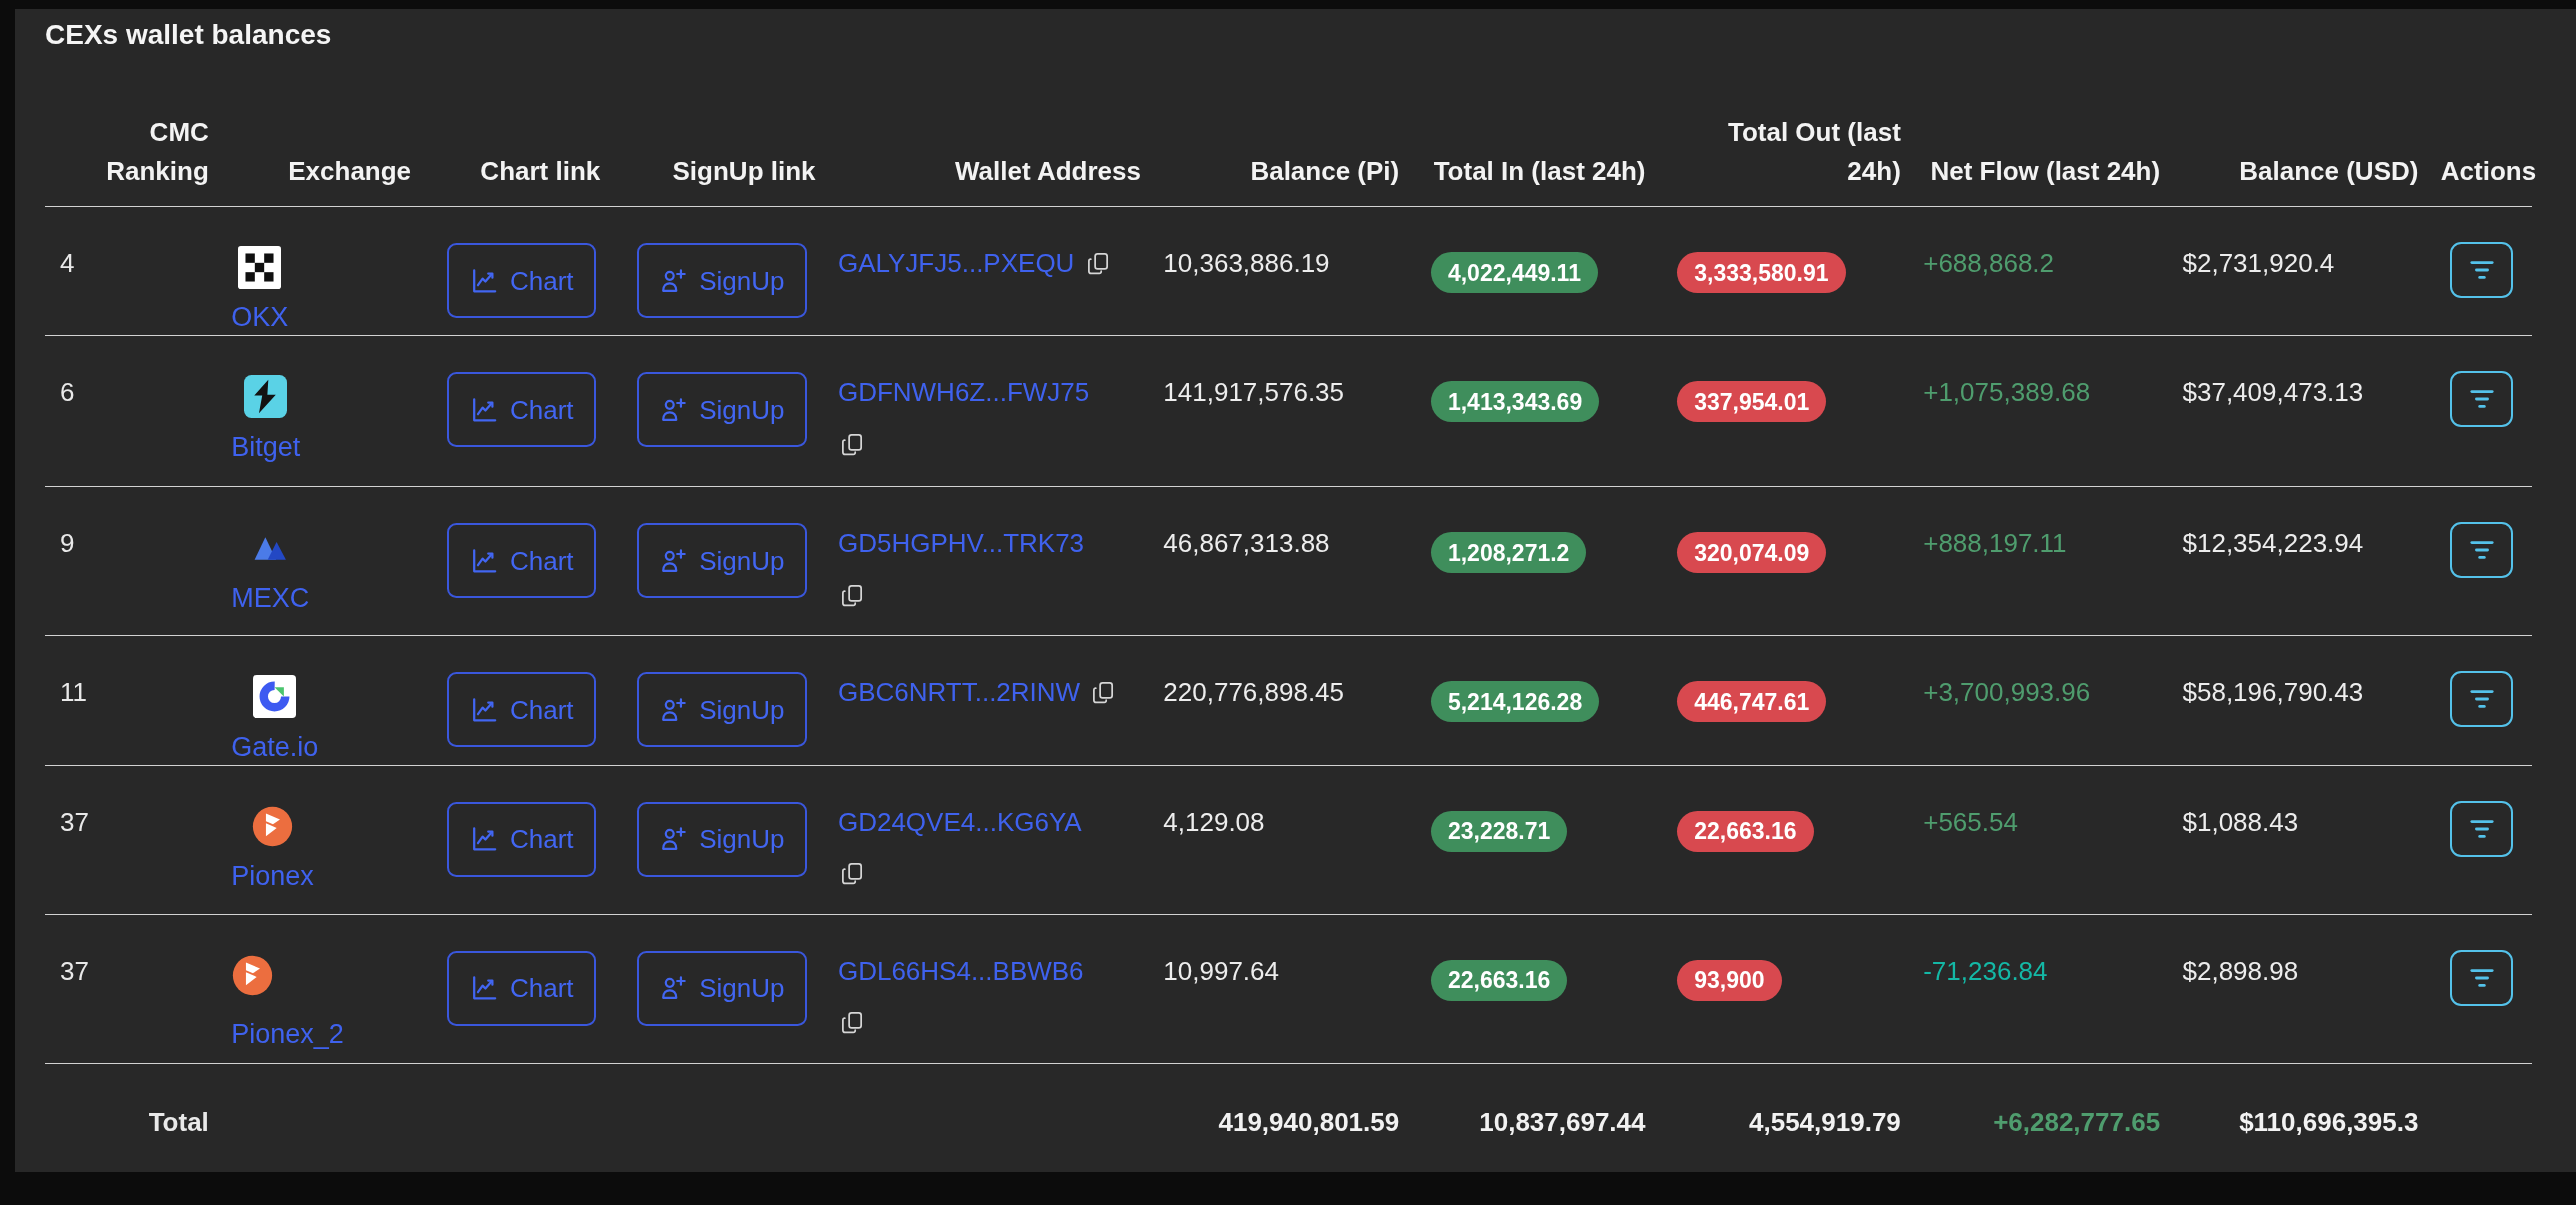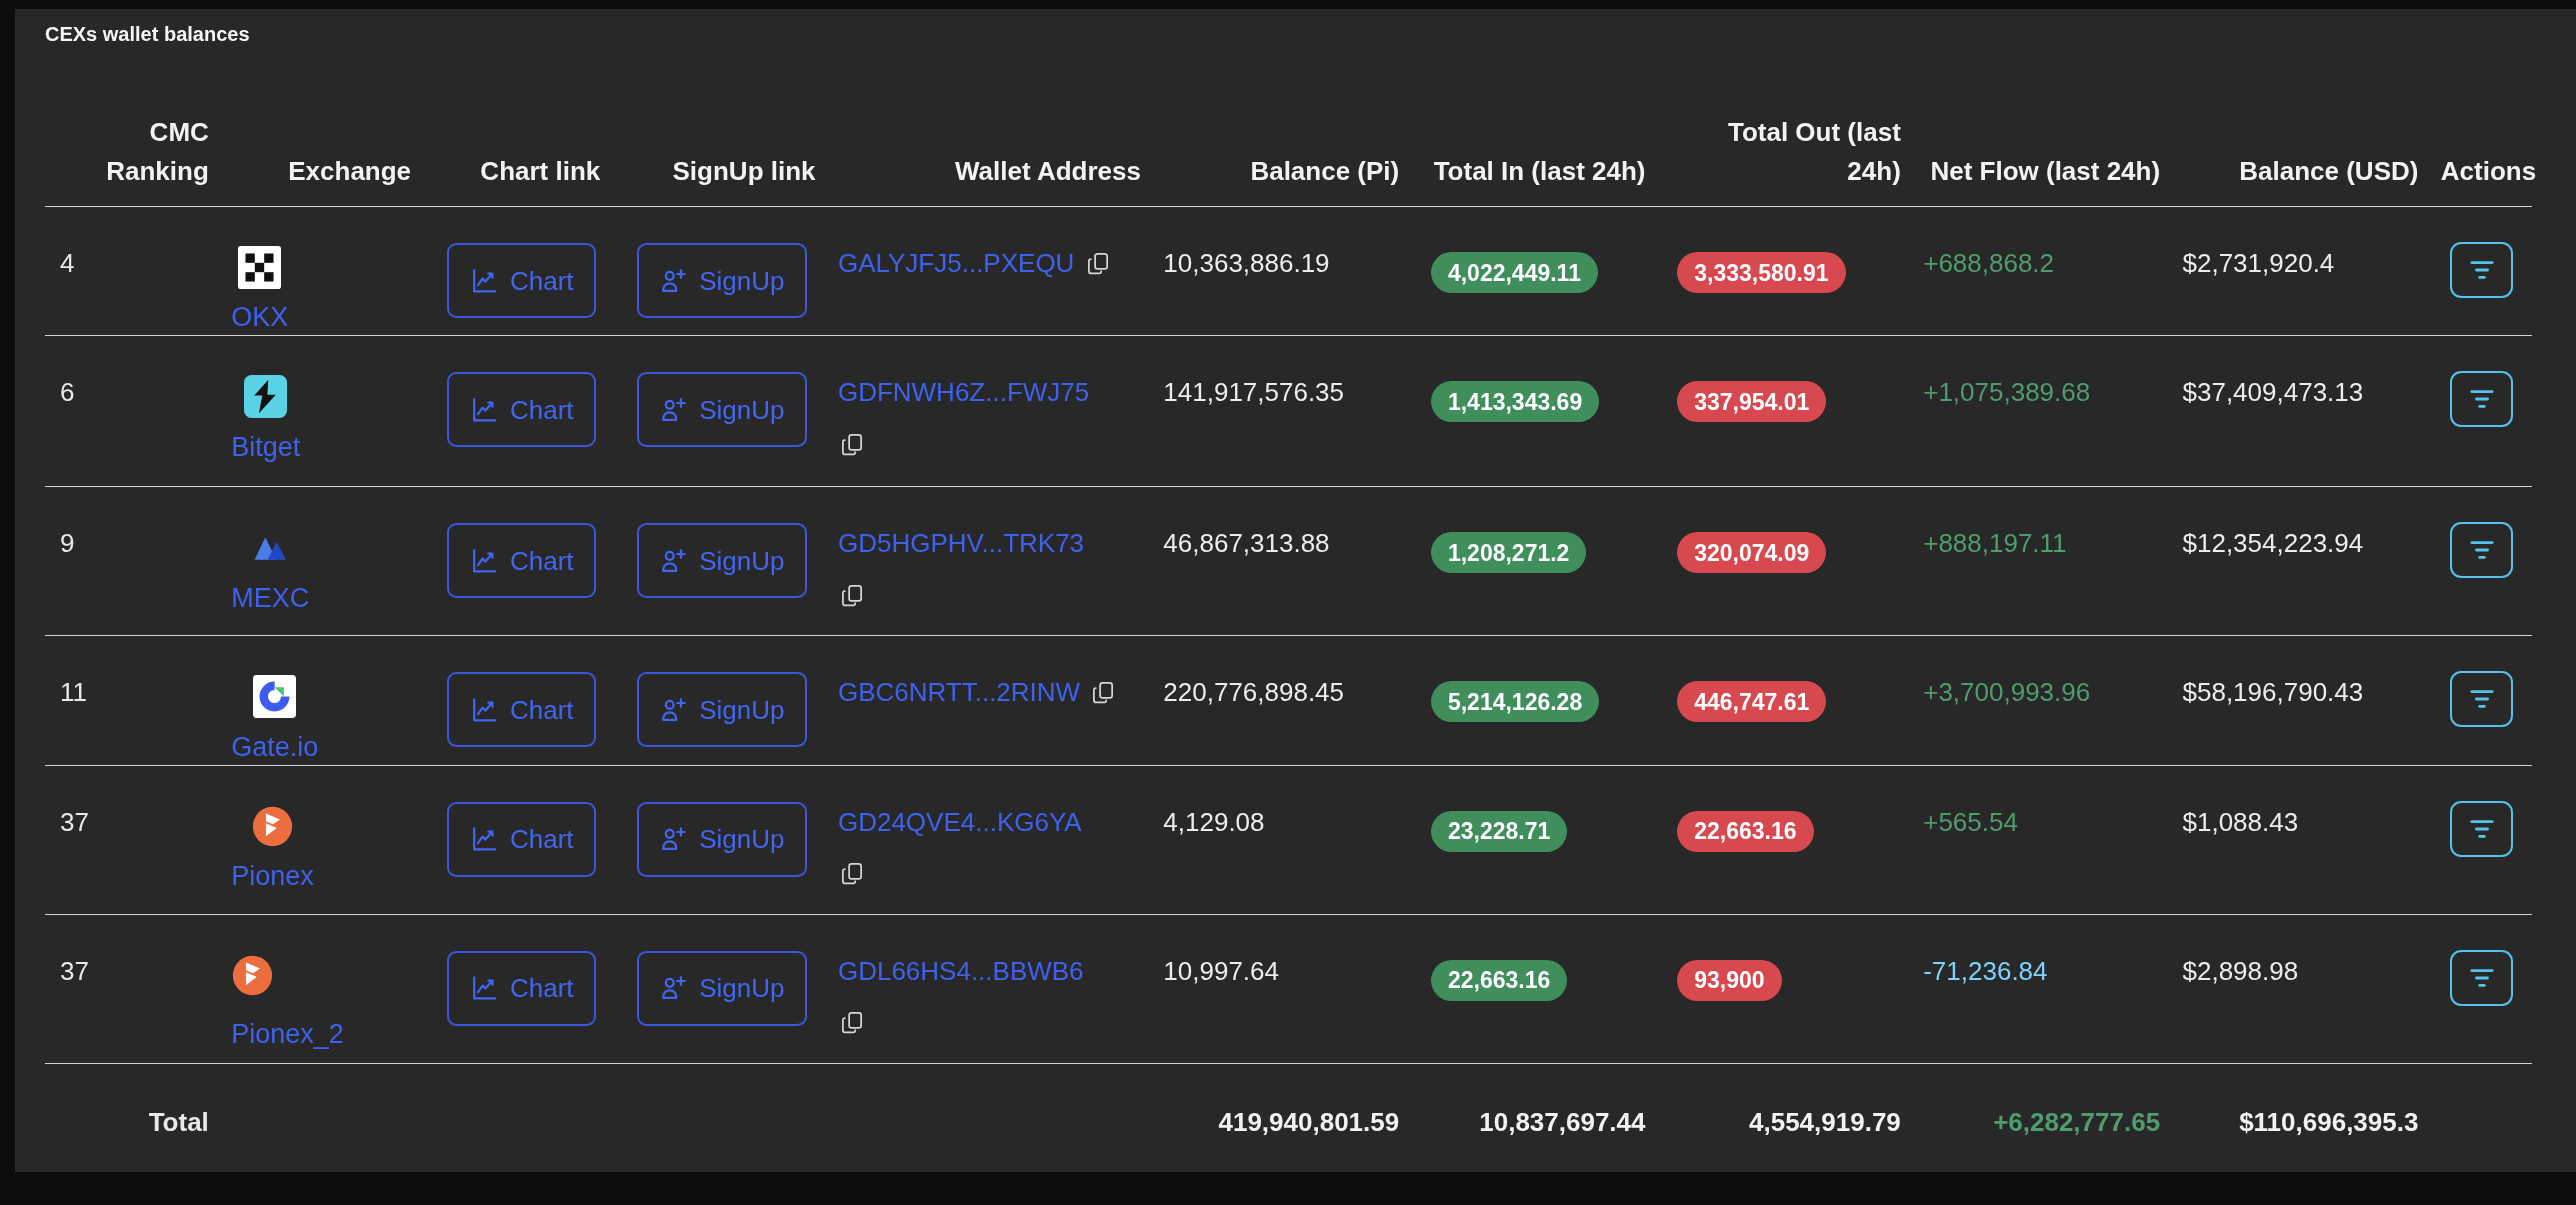--- a/index.html
+++ b/index.html
@@ -8,21 +8,21 @@
     background:#0c0c0c;
     font-family:"Liberation Sans", sans-serif;
     -webkit-font-smoothing:antialiased;
   }
   .panel {
     position:absolute; left:15px; top:9.3px; width:2561px; height:1163px;
     background:#282828; box-sizing:border-box; padding:7.5px 0 0 30px;
     overflow:hidden;
   }
   .title {
-    font-size:20px; font-weight:700; color:#f5f5f5; margin:0; line-height:35px;
+    font-size:28px; font-weight:700; color:#f5f5f5; margin:0; line-height:35px;
   }
   table { border-collapse:collapse; table-layout:fixed; width:2487px; }
   thead tr { height:155px; }
   th {
     vertical-align:bottom; text-align:right; font-size:26px; font-weight:700;
     color:#f3f3f3; padding:0 22.4px 15px 0; line-height:39px;
     border-bottom:1.9px solid #d2d2d2;
   }
   th .thspan { display:inline-block; }
   th.col0 { padding-left:13px; }
@@ -59,21 +59,21 @@
 
   .pill {
     display:inline-block; border-radius:22.4px; padding:7.5px 17px;
     font-size:23px; font-weight:700; color:#ffffff; line-height:26px;
     margin-left:9.3px; white-space:nowrap;
   }
   .pill.green { background:#3f8e5c; }
   .pill.red   { background:#d8494f; }
 
   .netflow.pos { color:#4f9d6e; }
-  .netflow.neg { color:#7dd3fc; }
+  .netflow.neg { color:#14b8a6; }
 
   .actbtn {
     display:inline-flex; align-items:center; justify-content:center;
     width:63px; height:56px; background:transparent;
     border:2.3px solid #54c2ea; border-radius:11.2px; margin-left:9.3px; cursor:pointer;
     box-sizing:border-box;
   }
 
   tfoot td {
     font-weight:700; color:#f2f2f2; padding-top:41px;

